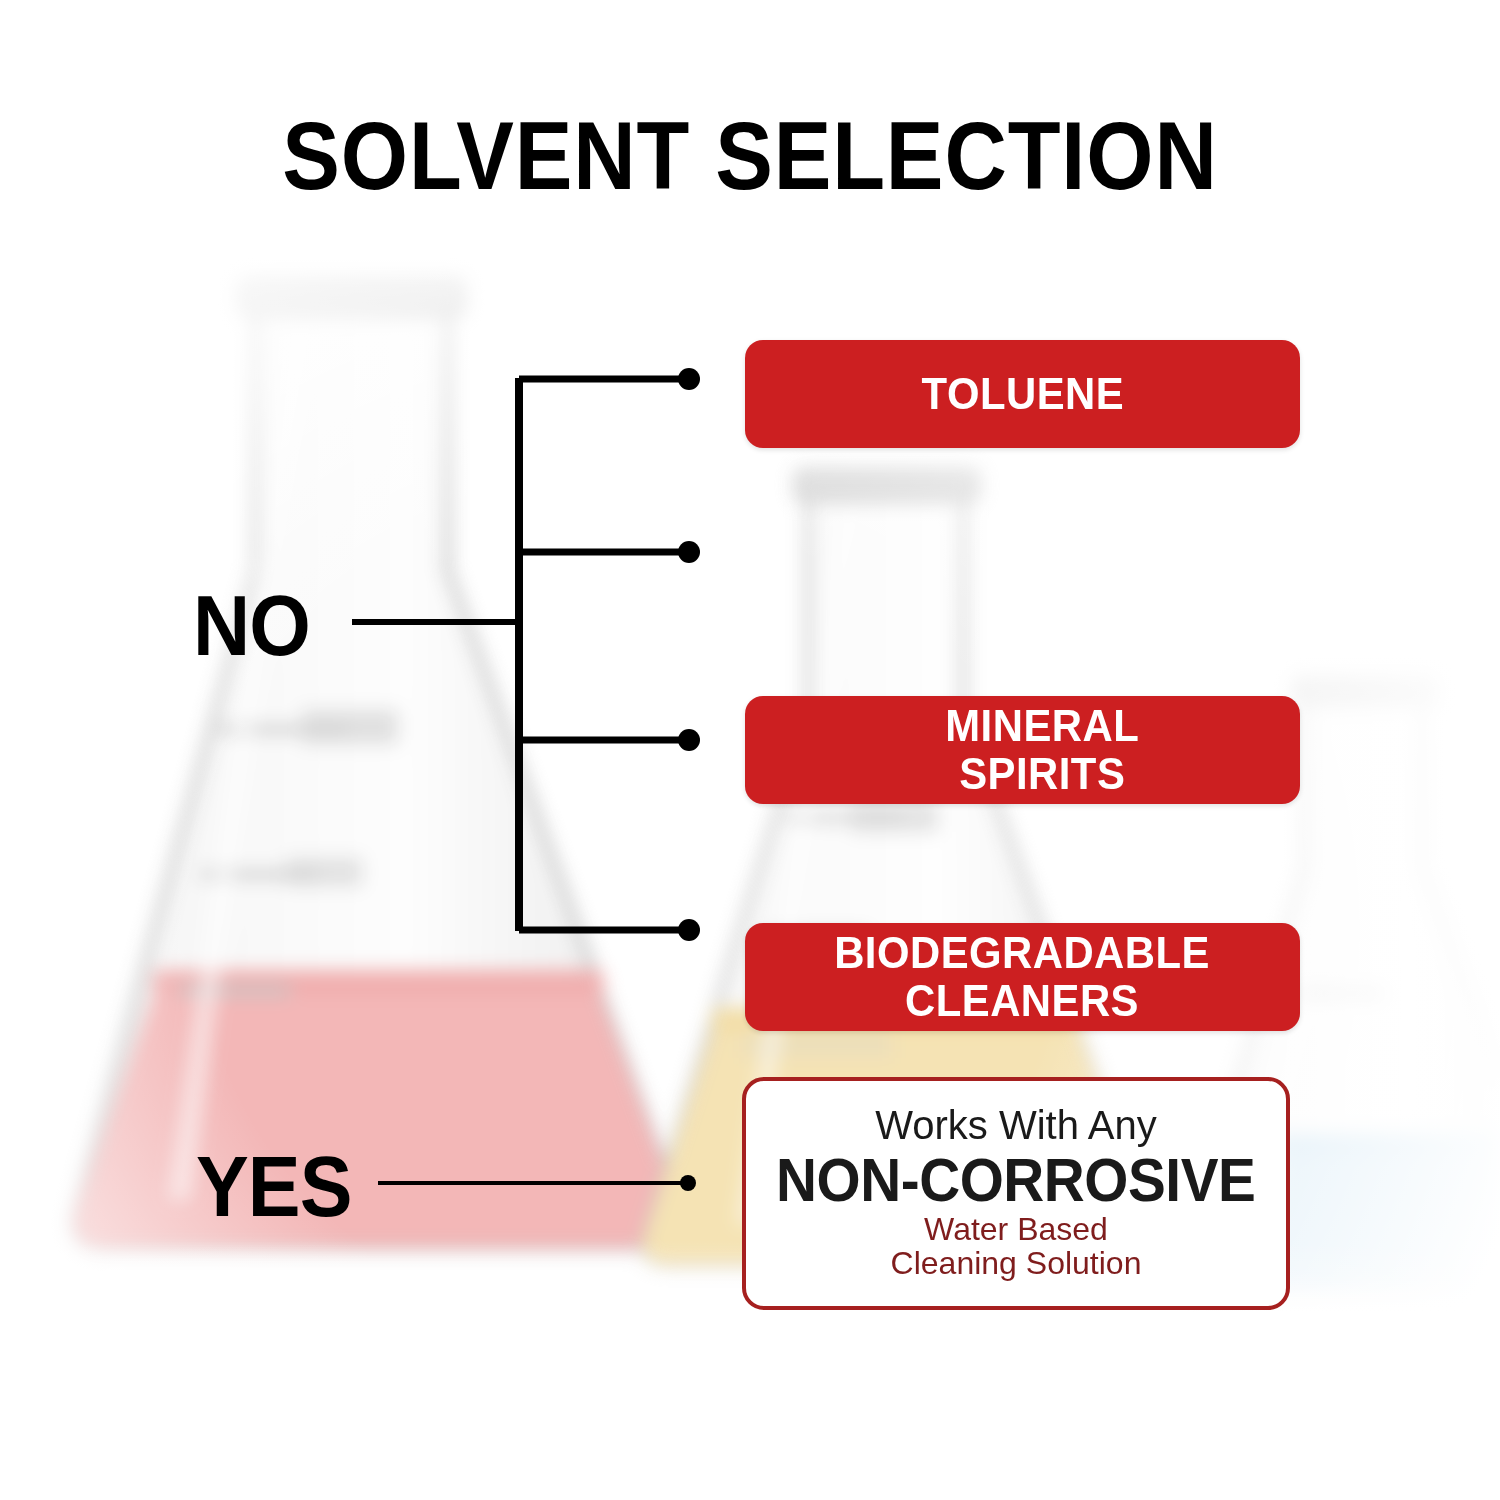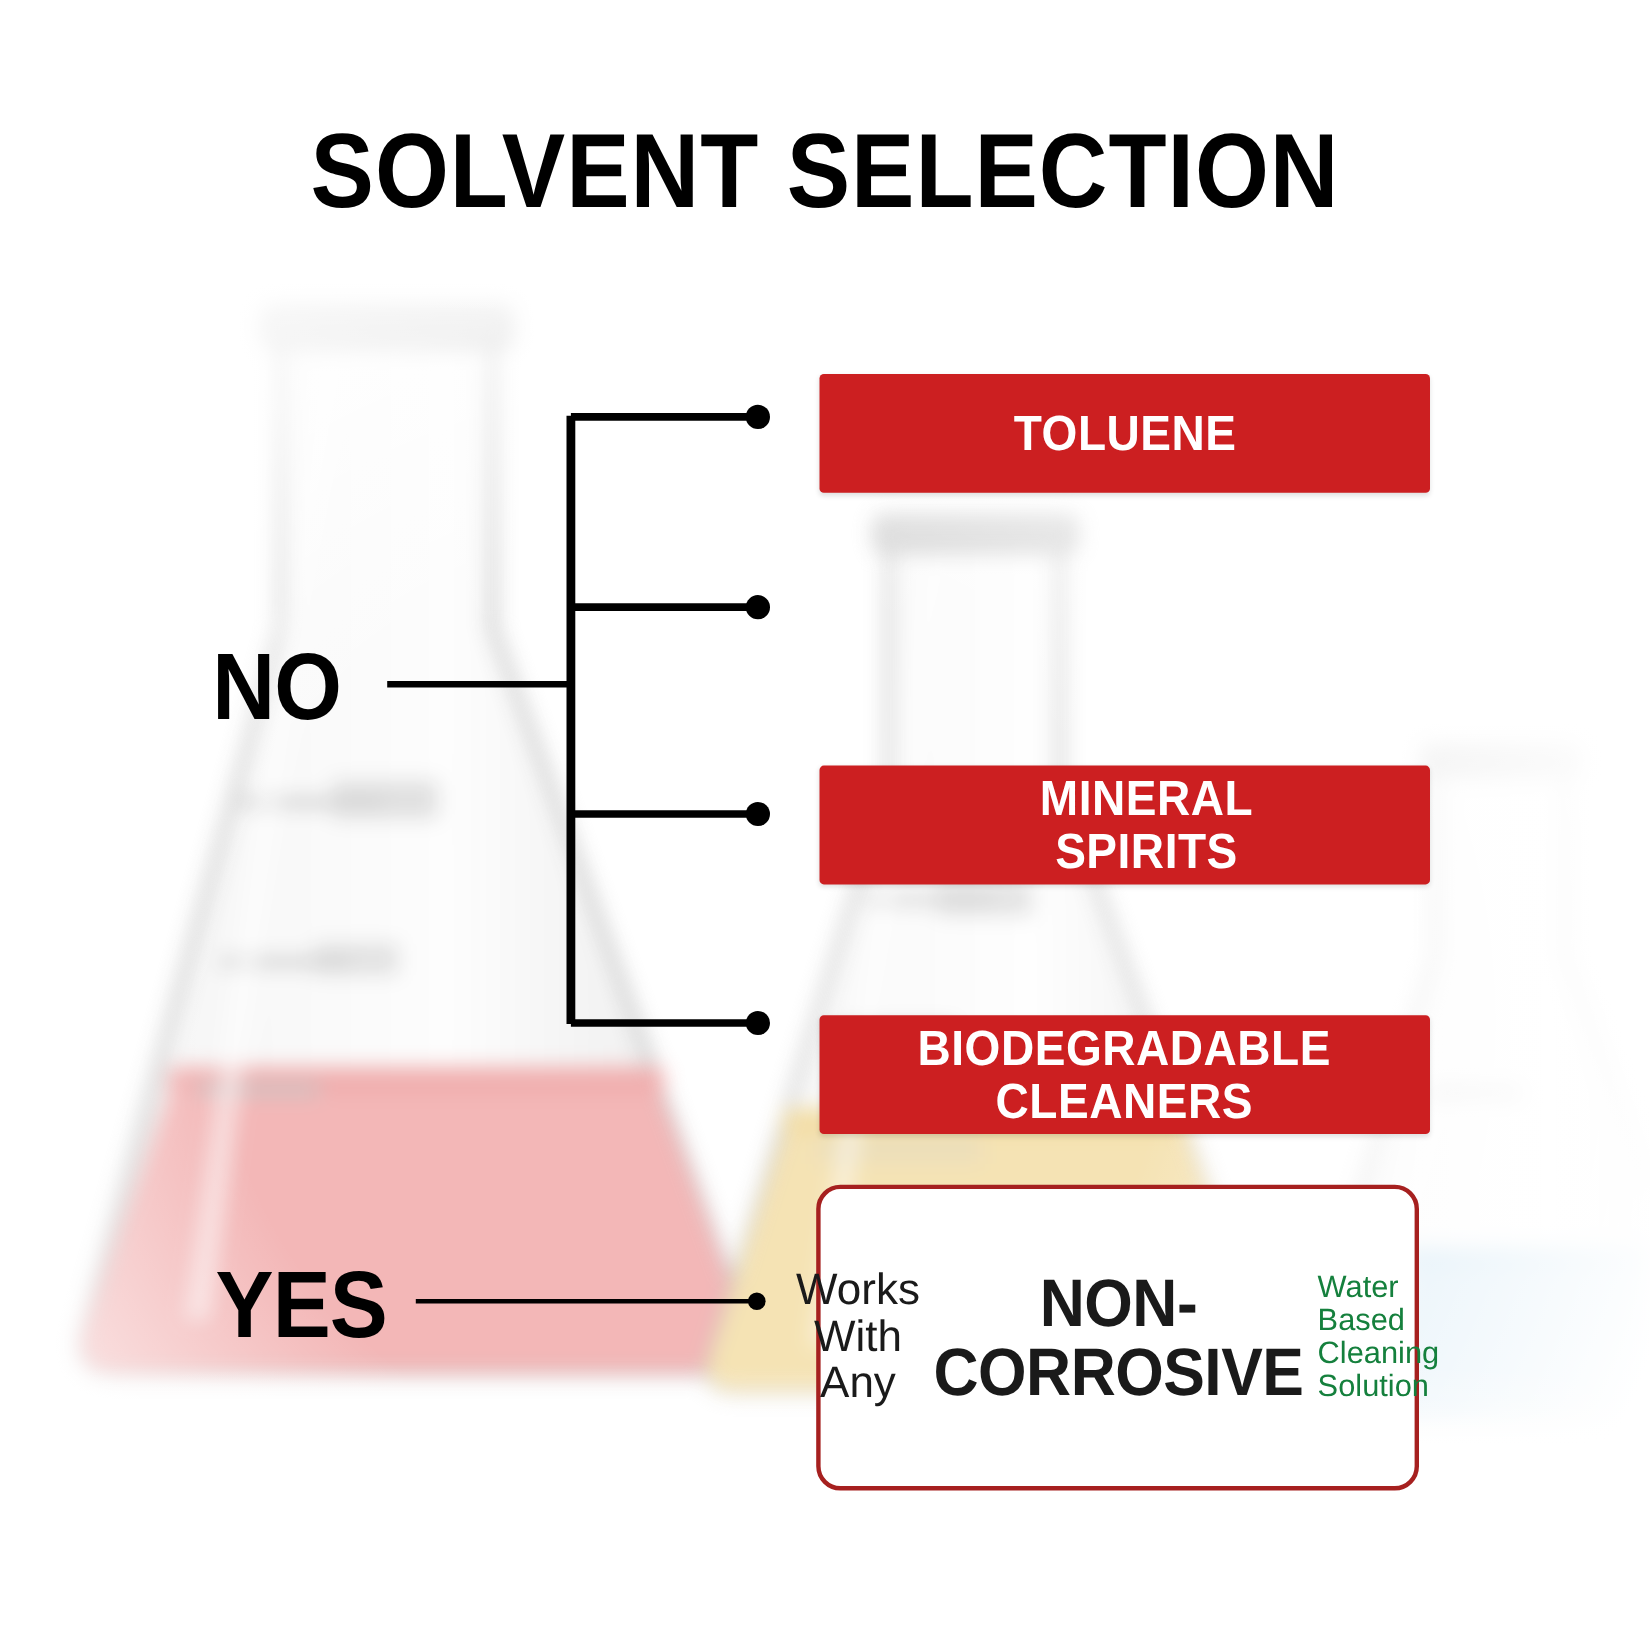--- a/index.html
+++ b/index.html
@@ -94,21 +94,21 @@
   #label-no  { left: 193px; top: 582px; }
   #label-yes { left: 196px; top: 1143px; }
 
   
   .badge {
     position: absolute;
     left: 745px;
     width: 555px;
     height: 108px;
     background: #CC1F21;
-    border-radius: 4px;
+    border-radius: 18px;
     display: flex;
     align-items: center;
     justify-content: center;
     box-sizing: border-box;
     box-shadow: 0 2px 5px rgba(0,0,0,0.12);
   }
   .badge-text {
     font-family: "Liberation Sans Narrow", "Liberation Sans", sans-serif;
     font-weight: 700;
     font-size: 45px;
@@ -123,27 +123,27 @@
   #badge-1 { top: 512px; }
   #badge-2 { top: 696px; padding-left: 40px; }
   #badge-3 { top: 877px; margin-top: 46px; }
 
   
   #yes-box {
     position: absolute;
     left: 742px;
     top: 1077px;
     width: 548px;
-    height: 278px;
+    height: 233px;
     background: #ffffff;
     border: 4px solid #A6201F;
     border-radius: 22px;
     box-sizing: border-box;
     display: flex;
-    flex-direction: row;
+    flex-direction: column;
     align-items: center;
     justify-content: center;
     padding: 4px 10px 6px;
   }
   .yes-line-thin {
     font-family: "Liberation Sans", sans-serif;
     font-weight: 400;
     font-size: 40px;
     line-height: 1.06;
     color: #1a1a1a;
@@ -156,23 +156,24 @@
     line-height: 1.02;
     color: #1a1a1a;
     text-align: center;
     letter-spacing: -0.5px;
     transform: scaleX(0.93);
     margin: 2px 0 1px;
   }
   #yes-sub {
     font-family: "Liberation Sans", sans-serif;
     font-weight: 400;
-    font-size: 28px;
+    font-size: 32px;
     line-height: 1.08;
-    color: #15803d;
+    color: #7f1d1d;
+    text-align: center;
     white-space: pre-line;
   }
 </style>
 </head>
 <body>
 
 <div id="canvas">
 
   <div id="bg-photo">
 

